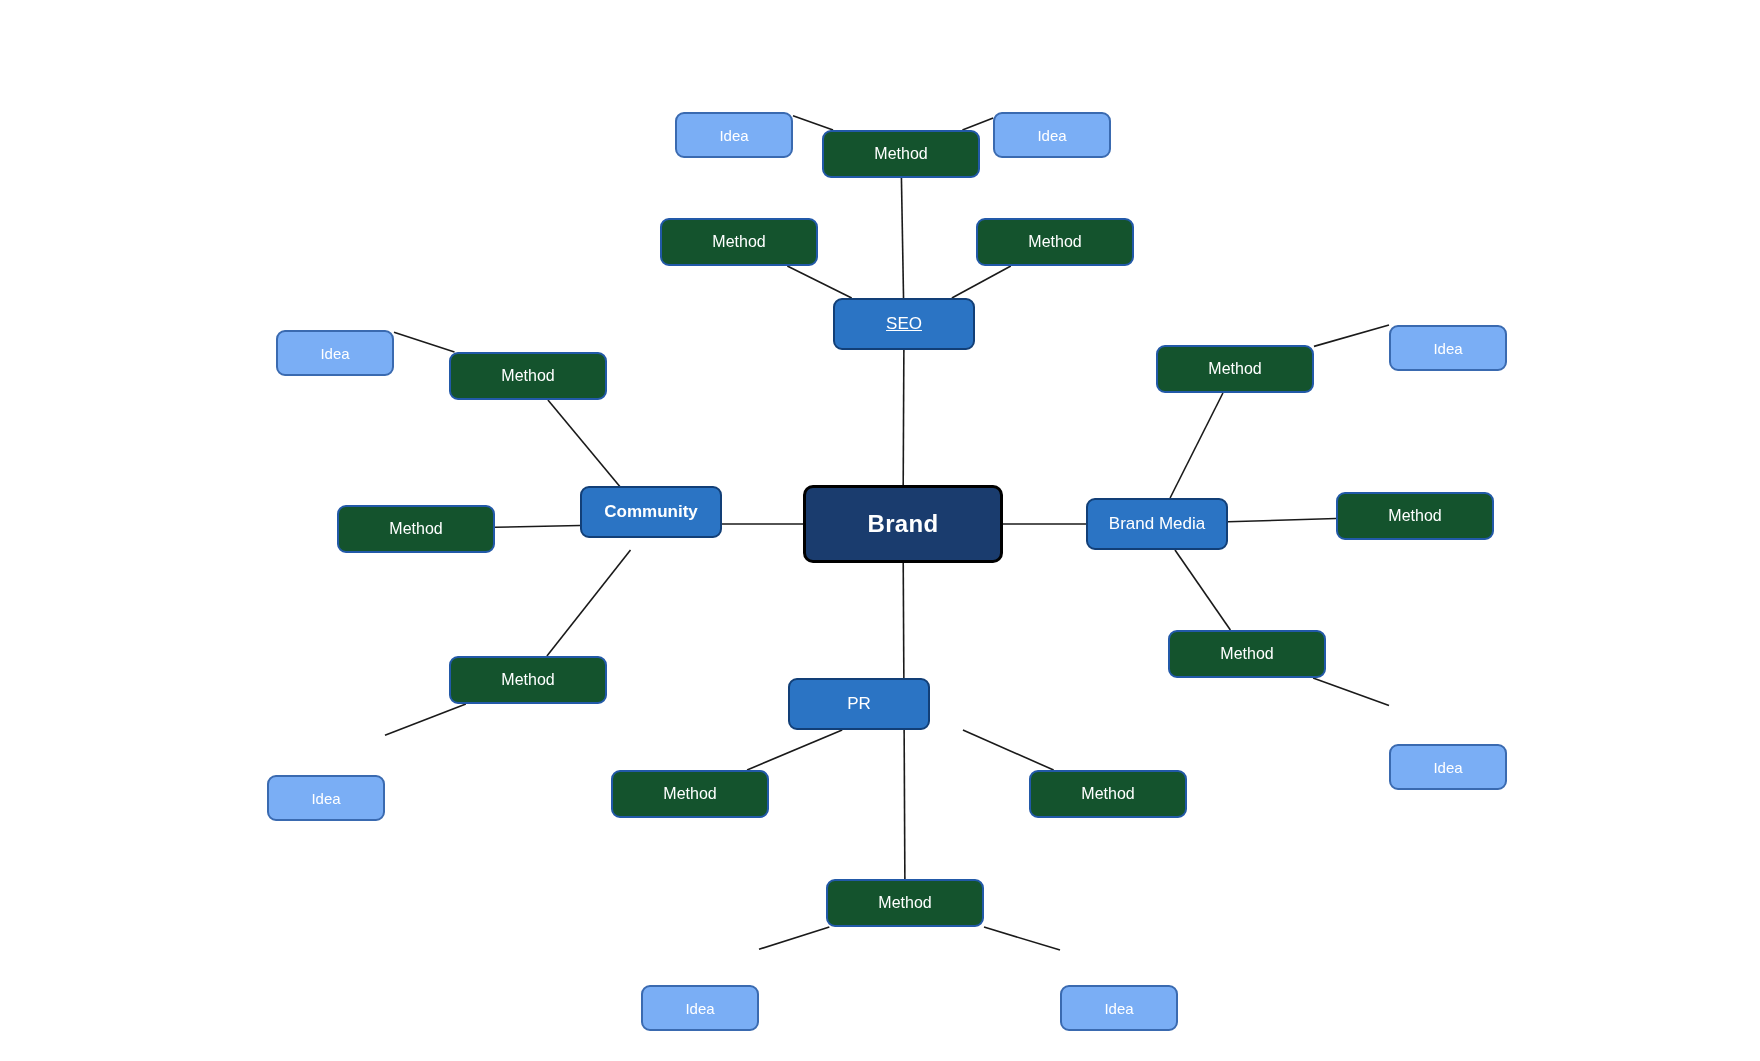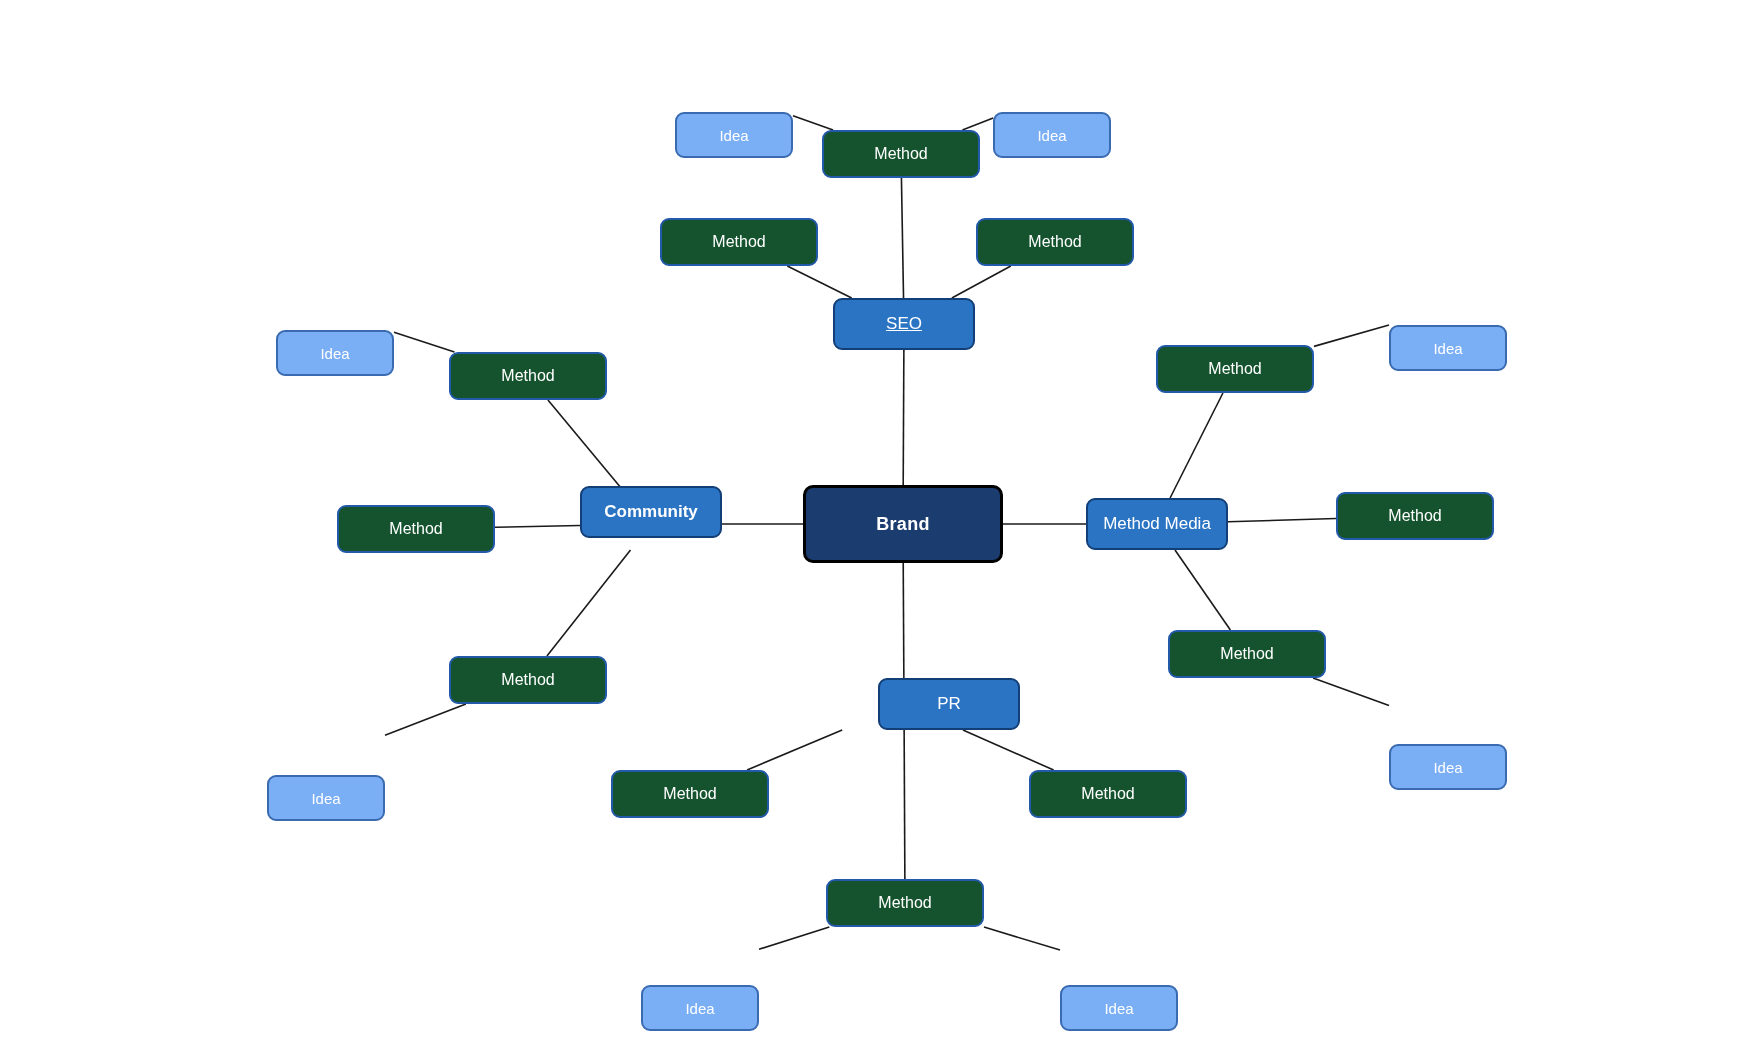--- a/index.html
+++ b/index.html
@@ -35,21 +35,21 @@
     justify-content: center;
     color: #ffffff;
     text-align: center;
     white-space: nowrap;
     border-style: solid;
   }
   .node-root {
     background: #1a3c6e;
     border: 3px solid #000000;
     border-radius: 10px;
-    font-size: 18px;
+    font-size: 24px;
     font-weight: bold;
     letter-spacing: 0.3px;
   }
   .node-category {
     background: #2b74c4;
     border: 2px solid #123f77;
     border-radius: 9px;
     font-size: 17px;
     font-weight: normal;
   }
@@ -99,23 +99,23 @@
       <line x1="454.4761904761905" y1="352" x2="394" y2="332.25906735751295" stroke="#1a1a1a" stroke-width="1.6"></line>
       <line x1="465.8461538461538" y1="704" x2="385" y2="735.2178217821782" stroke="#1a1a1a" stroke-width="1.6"></line>
     </svg>
 <div class="node node-root" style="left: 803px; top: 485px; width: 200px; height: 78px;">
       <span>Brand</span>
     </div>
     <div class="node node-category" style="left: 833px; top: 298px; width: 142px; height: 52px; text-decoration: underline;">
       <span>SEO</span>
     </div>
     <div class="node node-category" style="left: 1086px; top: 498px; width: 142px; height: 52px;">
-      <span>Method Media</span>
+      <span>Brand Media</span>
     </div>
-    <div class="node node-category" style="left: 878px; top: 678px; width: 142px; height: 52px;">
+    <div class="node node-category" style="left: 788px; top: 678px; width: 142px; height: 52px;">
       <span>PR</span>
     </div>
     <div class="node node-category" style="left: 580px; top: 486px; width: 142px; height: 52px; font-weight: bold;">
       <span>Community</span>
     </div>
     <div class="node node-method" style="left: 822px; top: 130px; width: 158px; height: 48px;">
       <span>Method</span>
     </div>
     <div class="node node-method" style="left: 660px; top: 218px; width: 158px; height: 48px;">
       <span>Method</span>

